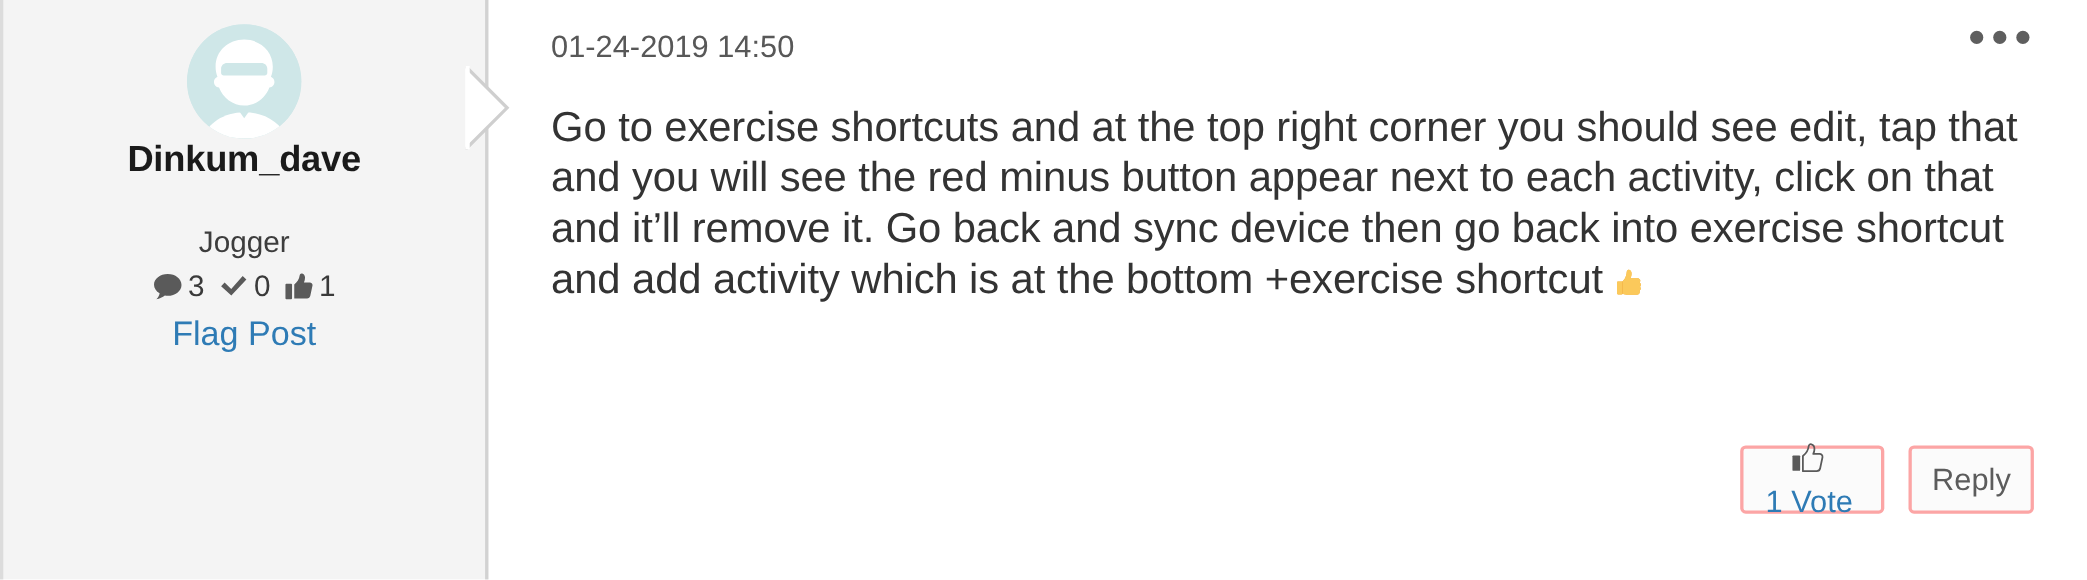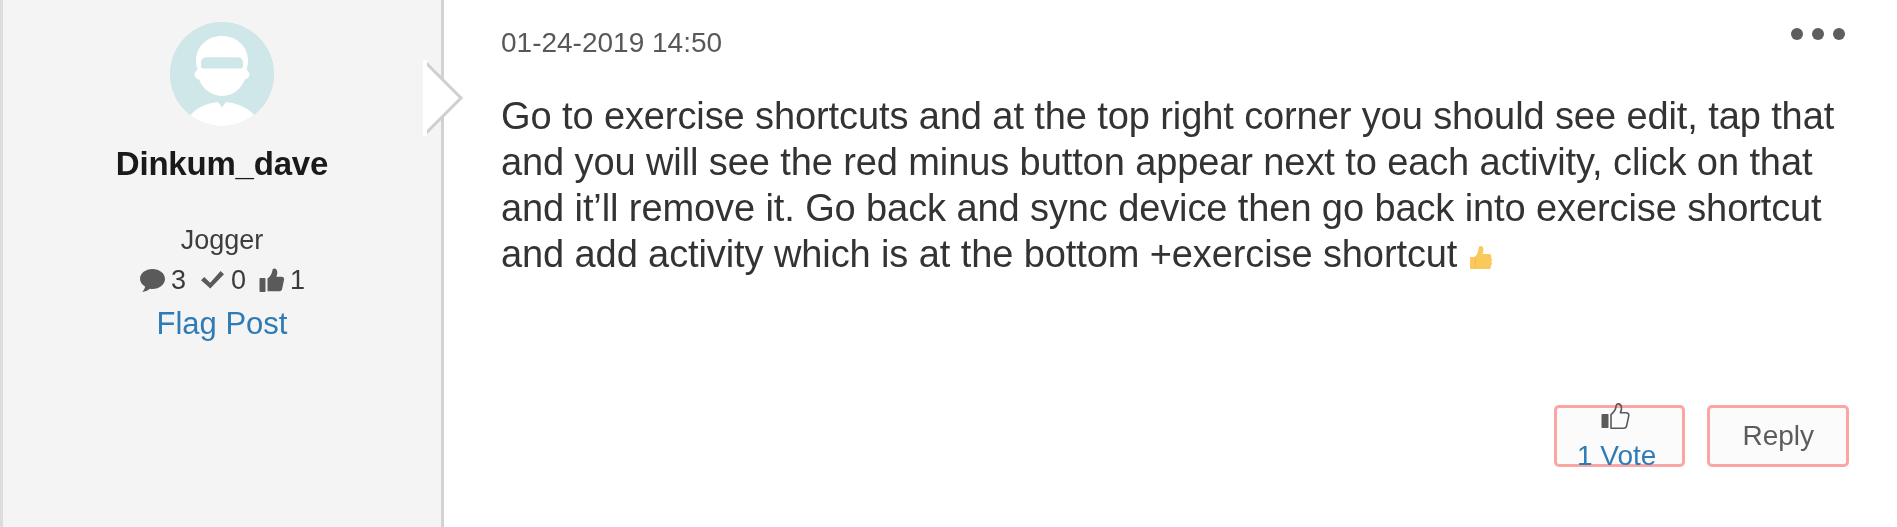--- a/index.html
+++ b/index.html
@@ -48,21 +48,20 @@
     height: 104px;
     border-radius: 50%;
     background: #cfe7e8;
     overflow: hidden;
     position: relative;
     flex: none;
   }
   .avatar svg { display: block; width: 104px; height: 104px; }
 
   .author-name {
-    margin-top: 20px;
     font-size: 33px;
     font-weight: bold;
     color: #1a1a1a;
     letter-spacing: -0.2px;
     line-height: 1.1;
     text-align: center;
   }
 
   .author-rank {
     margin-top: 44px;
@@ -180,21 +179,21 @@
     font-size: 28px;
     color: #5c5c5c;
     cursor: pointer;
     white-space: nowrap;
     line-height: 1;
     flex-direction: column;
   }
   .post-btn.vote { padding-left: 20px; padding-right: 26px; }
   .post-btn .vote-label { color: #2e7bb5; }
   .post-btn .thumb-outline { display: inline-flex; align-items: center; }
-  .post-btn.reply { padding: 0 32px; }
+  .post-btn.reply { padding: 0 18px; }
 </style>
 </head>
 <body>
 
 <div id="post-root">
 
   <div class="author-sidebar">
 
     <div class="avatar">
       <svg viewBox="0 0 104 104">

